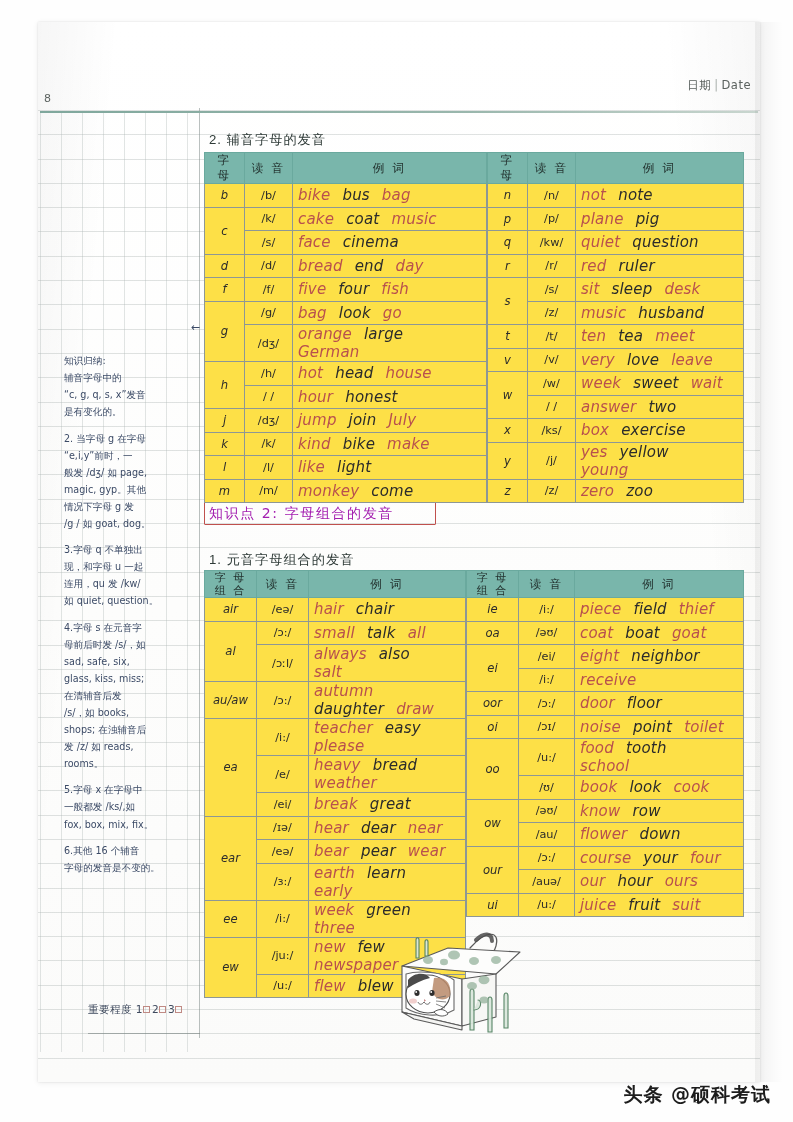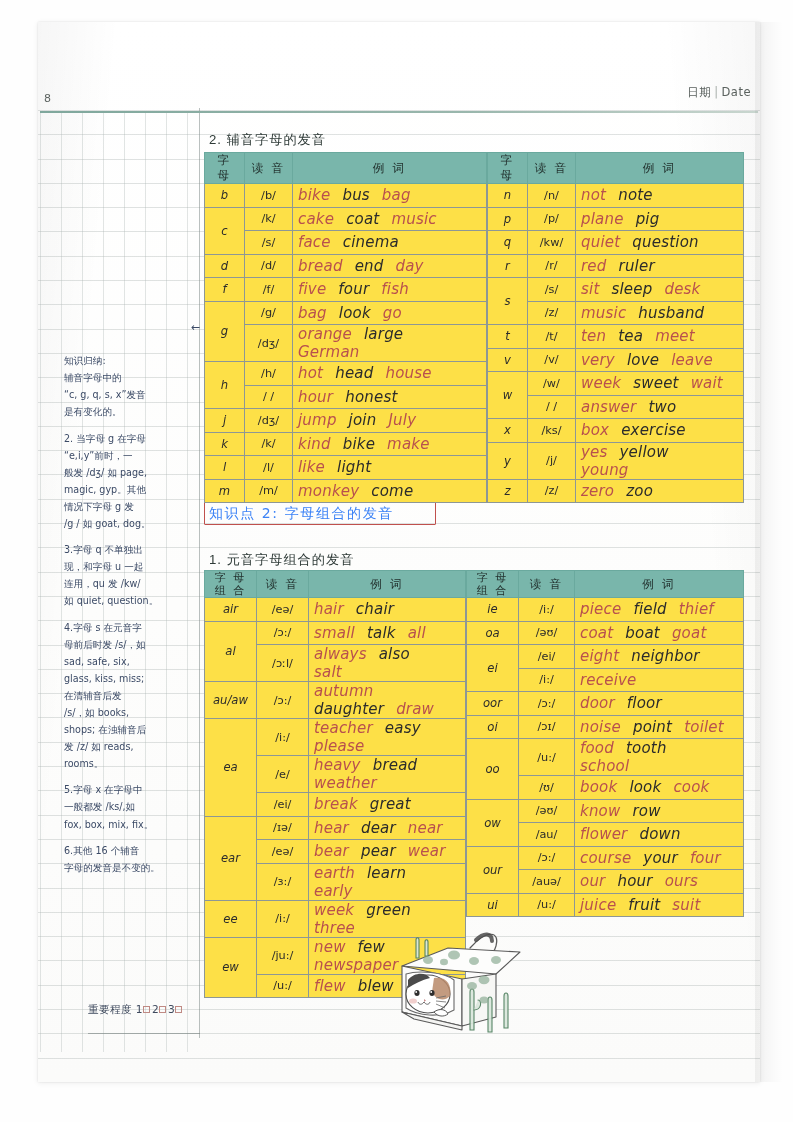--- a/index.html
+++ b/index.html
@@ -76,21 +76,21 @@
   
   .page-number {
     position: absolute;
     left: 44px; top: 92px;
     font-size: 11px;
     color: #5c6360;
     font-family: "DejaVu Sans", sans-serif;
   }
   .date-label {
     position: absolute;
-    right: 42px; top: 85px;
+    right: 42px; top: 78px;
     font-size: 11.5px;
     color: #5a615e;
     letter-spacing: 0.5px;
     font-family: "DejaVu Sans", sans-serif;
     white-space: nowrap;
   }
   .date-label .sep { color: #aab0ad; padding: 0 3px; }
   .header-rule {
     position: absolute;
     left: 40px; top: 111px;
@@ -144,21 +144,21 @@
     color: #2f3b38;
     white-space: nowrap;
   }
   #h-consonant { left: 209px; top: 131px; font-size: 13.2px; letter-spacing: 1px; }
   #h-vowel     { left: 209px; top: 551px; font-size: 13.2px; letter-spacing: 1px; }
 
   .kp-title {
     position: absolute;
     left: 209px; top: 505px;
     font-size: 14px;
-    color: #3b82f6;
+    color: #a21caf;
     font-family: "DejaVu Sans", sans-serif;
     letter-spacing: 1.6px;
     white-space: nowrap;
     padding-bottom: 12px;
   }
   .kp-box {
     position: absolute;
     left: 204px; top: 499px;
     width: 232px; height: 26px;
     border: 1.3px solid #c0504d;
@@ -686,14 +686,15 @@
         <ellipse cx="52" cy="40" rx="4" ry="3.2"></ellipse>
         <ellipse cx="80" cy="64" rx="5" ry="4"></ellipse>
         <ellipse cx="92" cy="58" rx="5.5" ry="4.2"></ellipse>
         <ellipse cx="92" cy="78" rx="4.5" ry="3.6"></ellipse>
       </g>
     </svg>
   </div>
 
   <div class="shadow-right"></div>
 
+  <div class="watermark">头条 @硕科考试</div>
 
 </div>
 
 </body></html>

